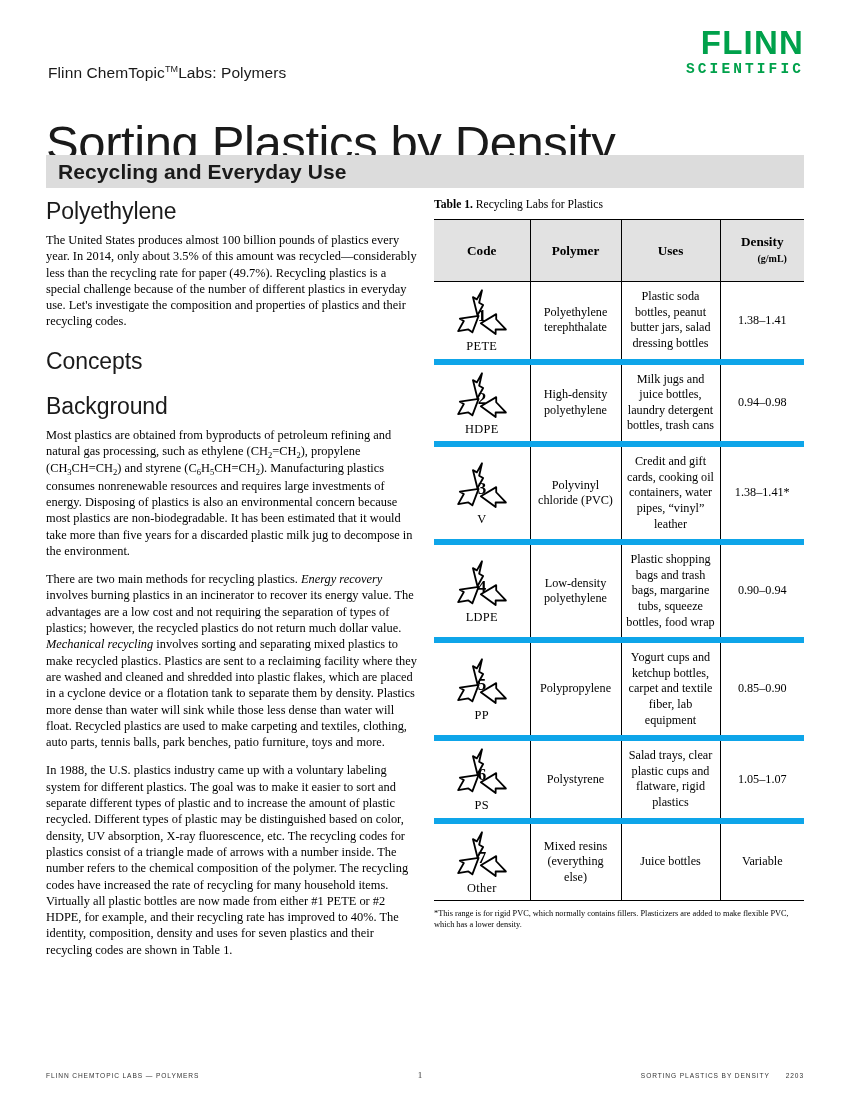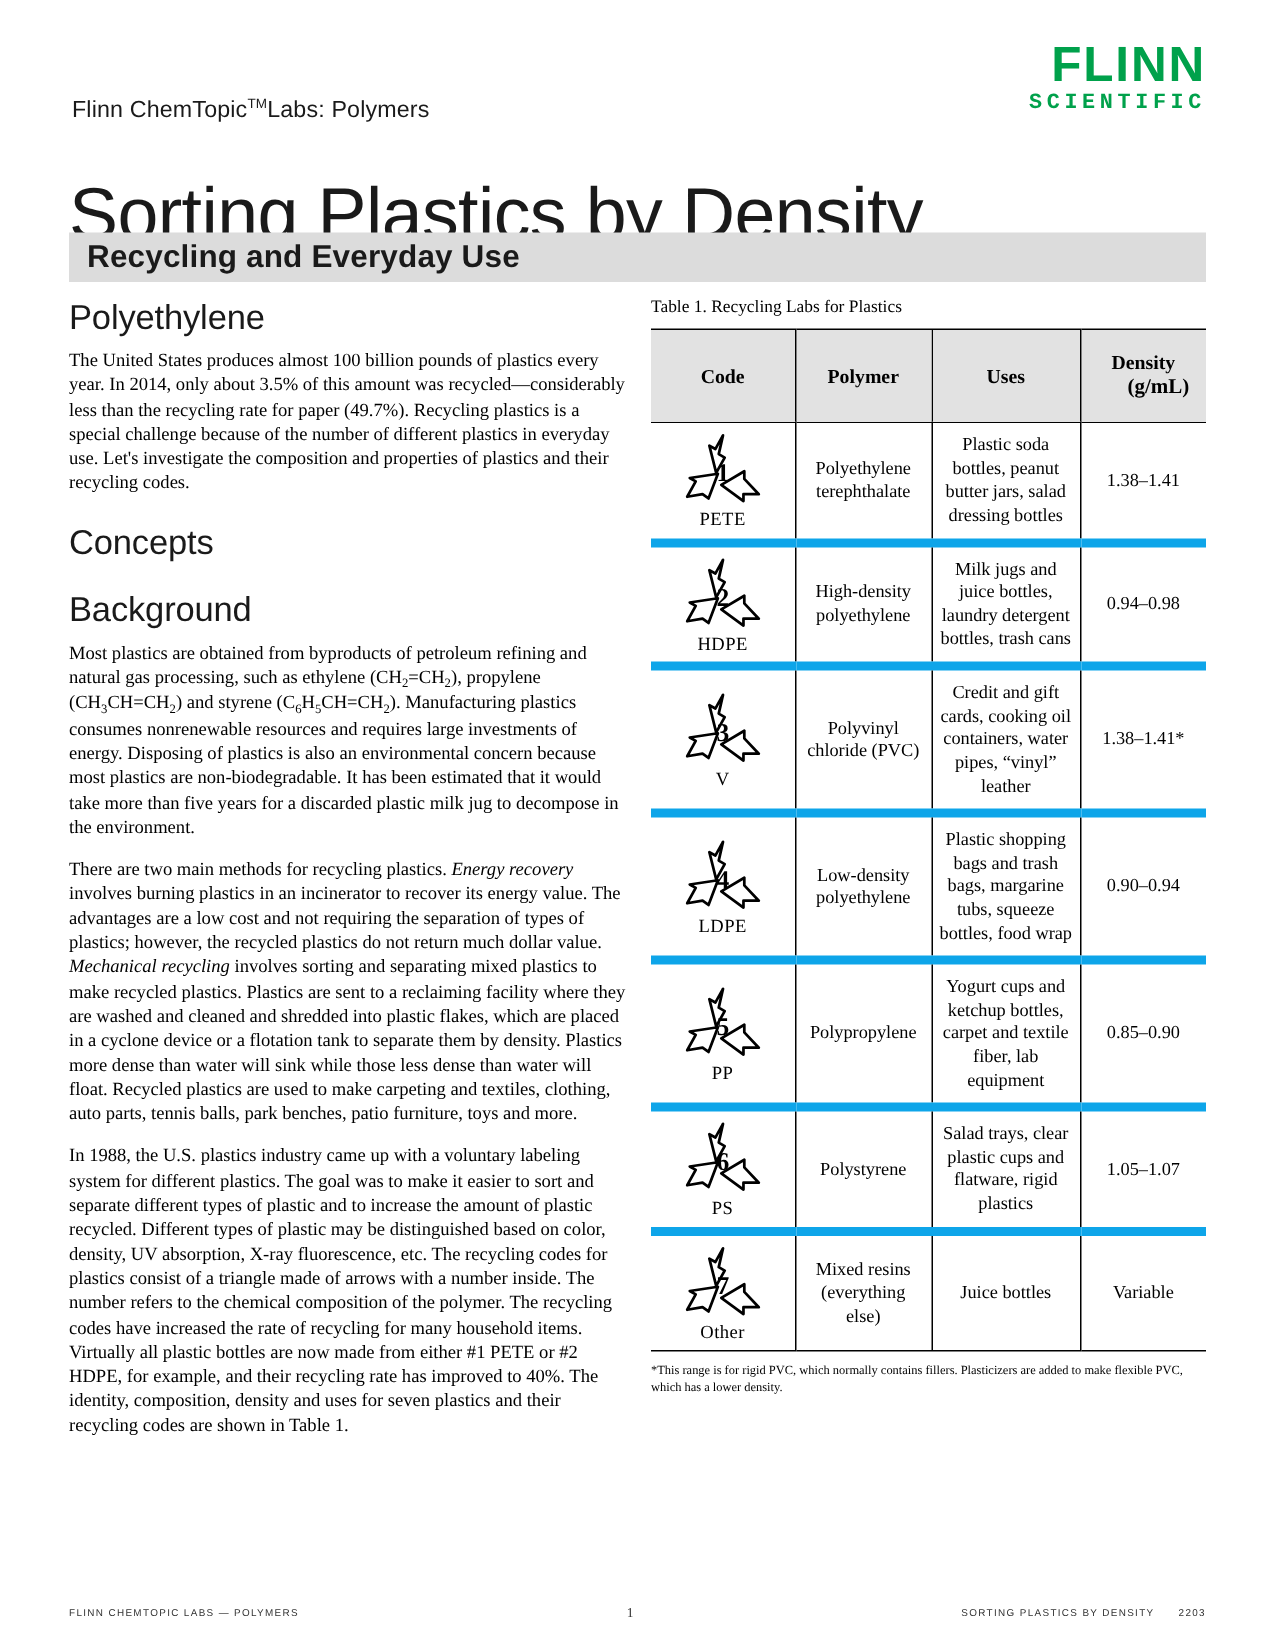--- a/index.html
+++ b/index.html
@@ -136,21 +136,21 @@
     left: 434px;
     top: 198px;
     width: 370px;
   }
   .table-caption {
     font-family: "Liberation Serif", serif;
     font-size: 11.6px;
     margin-bottom: 8px;
     color: #000;
   }
-  .table-caption b { font-weight: normal; }
+  .table-caption b { font-weight: bold; }
 
   table.codes {
     border-collapse: collapse;
     width: 370px;
     table-layout: fixed;
   }
   table.codes col.c-code { width: 96px; }
   table.codes col.c-poly { width: 91px; }
   table.codes col.c-uses { width: 99px; }
   table.codes col.c-dens { width: 84px; }
@@ -164,21 +164,21 @@
     font-weight: bold;
     font-size: 13.2px;
     padding: 14px 3px;
     text-align: center;
     vertical-align: middle;
     position: relative;
   }
   table.codes thead th + th { border-left: 1.1px solid #000; }
   table.codes thead th:first-child { }
   .dens-head { line-height: 16px; }
-  .dens-head .u { font-size: 14px; margin-left: 20px; }
+  .dens-head .u { font-size: 10px; margin-left: 20px; }
 
   table.codes tbody td {
     border-bottom: 6px solid #0ea5e9;
     border-left: 1.1px solid #000;
     font-family: "Liberation Serif", serif;
     font-size: 12.2px;
     line-height: 15.6px;
     padding: 7px 4px;
     text-align: center;
     vertical-align: middle;

